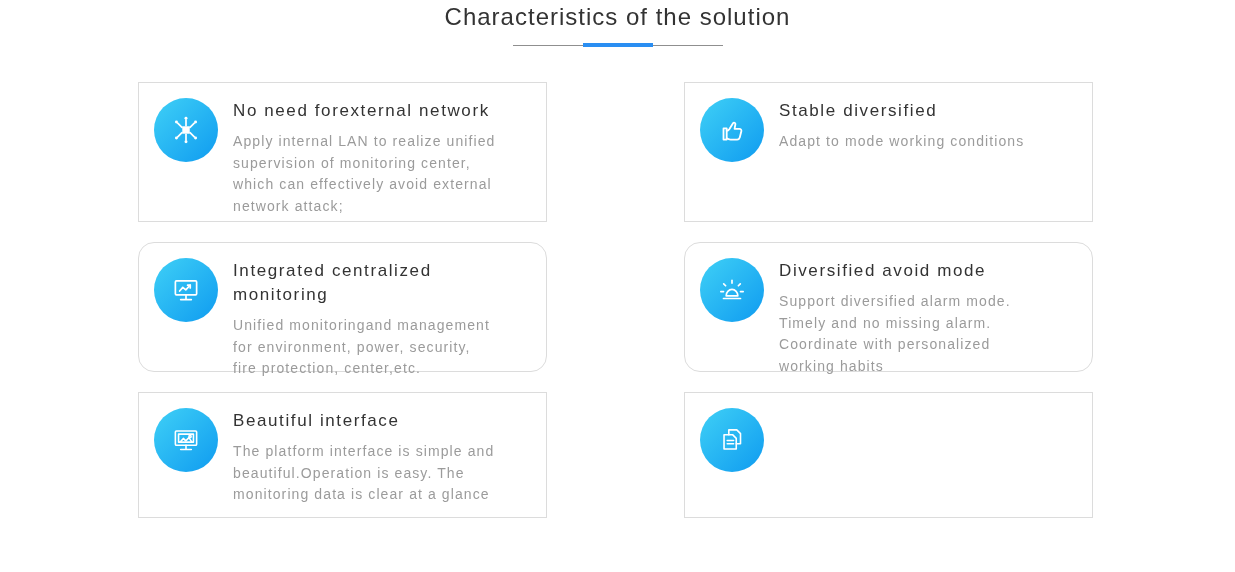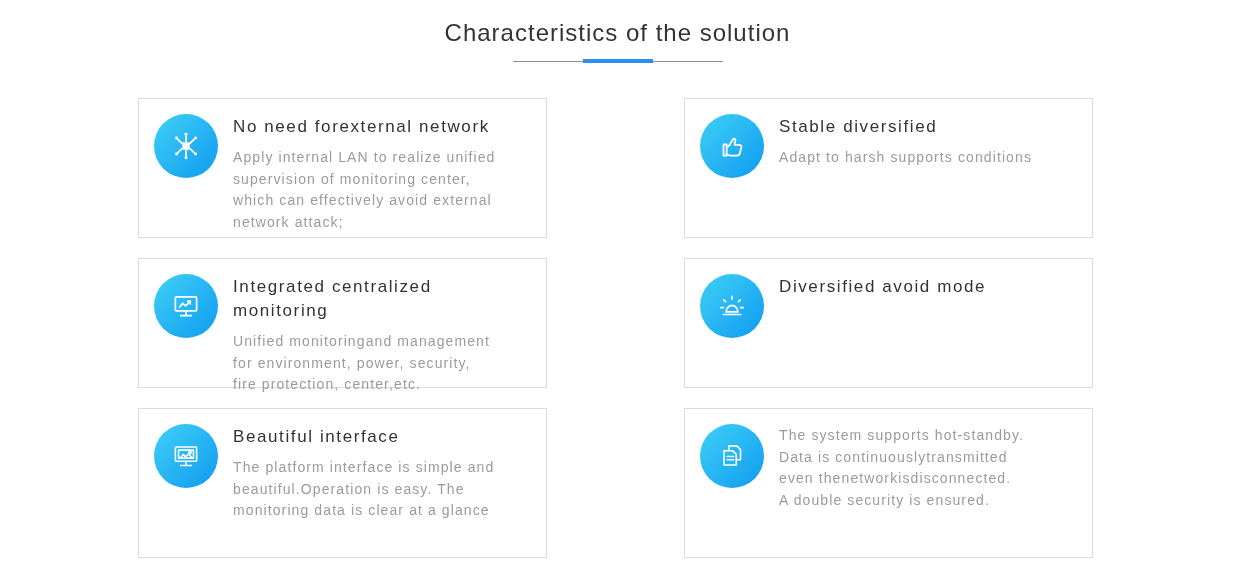--- a/index.html
+++ b/index.html
@@ -9,21 +9,20 @@
     font-family: "Liberation Sans", sans-serif;
   }
   .page {
     position: relative;
     width: 1235px;
     height: 572px;
     background: #ffffff;
     overflow: hidden;
   }
   .header {
-    padding-top: 16px;
     text-align: center;
   }
   .page-title {
     margin: 0;
     font-size: 24px;
     font-weight: 500;
     color: #333333;
     letter-spacing: 1px;
     line-height: 34px;
   }
@@ -53,22 +52,22 @@
     row-gap: 20px;
   }
   .card {
     position: relative;
     box-sizing: border-box;
     border: 1px solid #dcdcdc;
     background: #ffffff;
     padding: 16px 14px 14px 94px;
   }
   .card:nth-child(1), .card:nth-child(2) { height: 140px; }
-  .card:nth-child(3), .card:nth-child(4) { height: 130px; }
-  .card:nth-child(5), .card:nth-child(6) { height: 150px; }
+  .card:nth-child(3), .card:nth-child(4) { height: 130px; border-radius: 16px; }
+  .card:nth-child(5), .card:nth-child(6) { height: 126px; }
   .icon-circle {
     position: absolute;
     left: 15px;
     top: 15px;
     width: 64px;
     height: 64px;
     border-radius: 50%;
     background: linear-gradient(135deg, var(--icon-g1, #3fd0f6) 0%, var(--icon-g2, #0f9bf0) 100%);
     display: flex;
     align-items: center;
@@ -132,21 +131,21 @@
   </div>
 
   <div class="card">
     <span class="icon-circle">
           <svg viewBox="0 0 32 32" width="34" height="34" fill="none" stroke="#fff" stroke-width="1.7" stroke-linecap="round" stroke-linejoin="round">
             <path d="M8 14.5 h3 v10.5 h-3 z"></path>
             <path d="M11 23.8 c1 .8 2.1 1.2 3.6 1.2 h6.3 c1.2 0 2.1-.8 2.4-1.9 l1.5-6 c.3-1.2-.6-2.2-1.8-2.2 h-4.6 l.8-4.3 c.25-1.4-1.5-2.1-2.25-.9 l-3.5 5.6 c-.6.9-1.5 1.4-2.45 1.4"></path>
           </svg>
         </span>
     <h2 class="card-title">Stable diversified</h2>
-    <p class="card-desc">Adapt to harsh supports conditions</p>
+    <p class="card-desc">Adapt to mode working conditions</p>
   </div>
 
   <div class="card">
     <span class="icon-circle">
           <svg viewBox="0 0 32 32" width="34" height="34" fill="none" stroke="#fff" stroke-width="1.6" stroke-linecap="round" stroke-linejoin="round">
             <rect x="6" y="7.5" width="20" height="13" rx="1"></rect>
             <line x1="16" y1="20.5" x2="16" y2="24.5"></line>
             <line x1="11" y1="25" x2="21" y2="25"></line>
             <polyline points="10,17 13,13.5 15.8,15.8 20,11.5"></polyline>
             <polyline points="17.5,11.5 20,11.5 20,14"></polyline>
@@ -164,20 +163,24 @@
             <path d="M10.5 21.5 a5.5 6 0 0 1 11 0 z"></path>
             <line x1="8" y1="24" x2="24" y2="24"></line>
             <line x1="16" y1="9.5" x2="16" y2="7"></line>
             <line x1="10" y1="12" x2="8.2" y2="10.2"></line>
             <line x1="22" y1="12" x2="23.8" y2="10.2"></line>
             <line x1="8" y1="17.5" x2="5.5" y2="17.5"></line>
             <line x1="24" y1="17.5" x2="26.5" y2="17.5"></line>
           </svg>
         </span>
     <h2 class="card-title">Diversified avoid mode</h2>
+    <p class="card-desc">Support diversified alarm mode.
+Timely and no missing alarm.
+Coordinate with personalized
+working habits</p>
   </div>
 
   <div class="card">
     <span class="icon-circle">
           <svg viewBox="0 0 32 32" width="34" height="34" fill="none" stroke="#fff" stroke-width="1.5" stroke-linecap="round" stroke-linejoin="round">
             <rect x="6" y="7.5" width="20" height="13.5" rx="1"></rect>
             <line x1="16" y1="21" x2="16" y2="24.5"></line>
             <line x1="11" y1="25" x2="21" y2="25"></line>
             <rect x="9" y="10.5" width="14" height="7.5"></rect>
             <polyline points="10.5,18 13.5,14.5 15.8,16.8 18.8,13.8 21.5,18"></polyline>
@@ -192,19 +195,15 @@
 
   <div class="card">
     <span class="icon-circle">
           <svg viewBox="0 0 32 32" width="34" height="34" fill="none" stroke="#fff" stroke-width="1.5" stroke-linecap="round" stroke-linejoin="round">
             <path d="M13 11 v-4.5 h7.5 l3.5 3.5 v9.5 h-4"></path>
             <path d="M8.5 11 h8 l3.5 3.5 v10 h-11.5 z"></path>
             <line x1="11.5" y1="16.5" x2="17.5" y2="16.5"></line>
             <line x1="11.5" y1="19.5" x2="17.5" y2="19.5"></line>
           </svg>
         </span>
-    <p class="card-desc">The system supports hot-standby.
-Data is continuouslytransmitted
-even thenetworkisdisconnected.
-A double security is ensured.</p>
   </div>
 </div>
 </div>
 
 </body></html>

